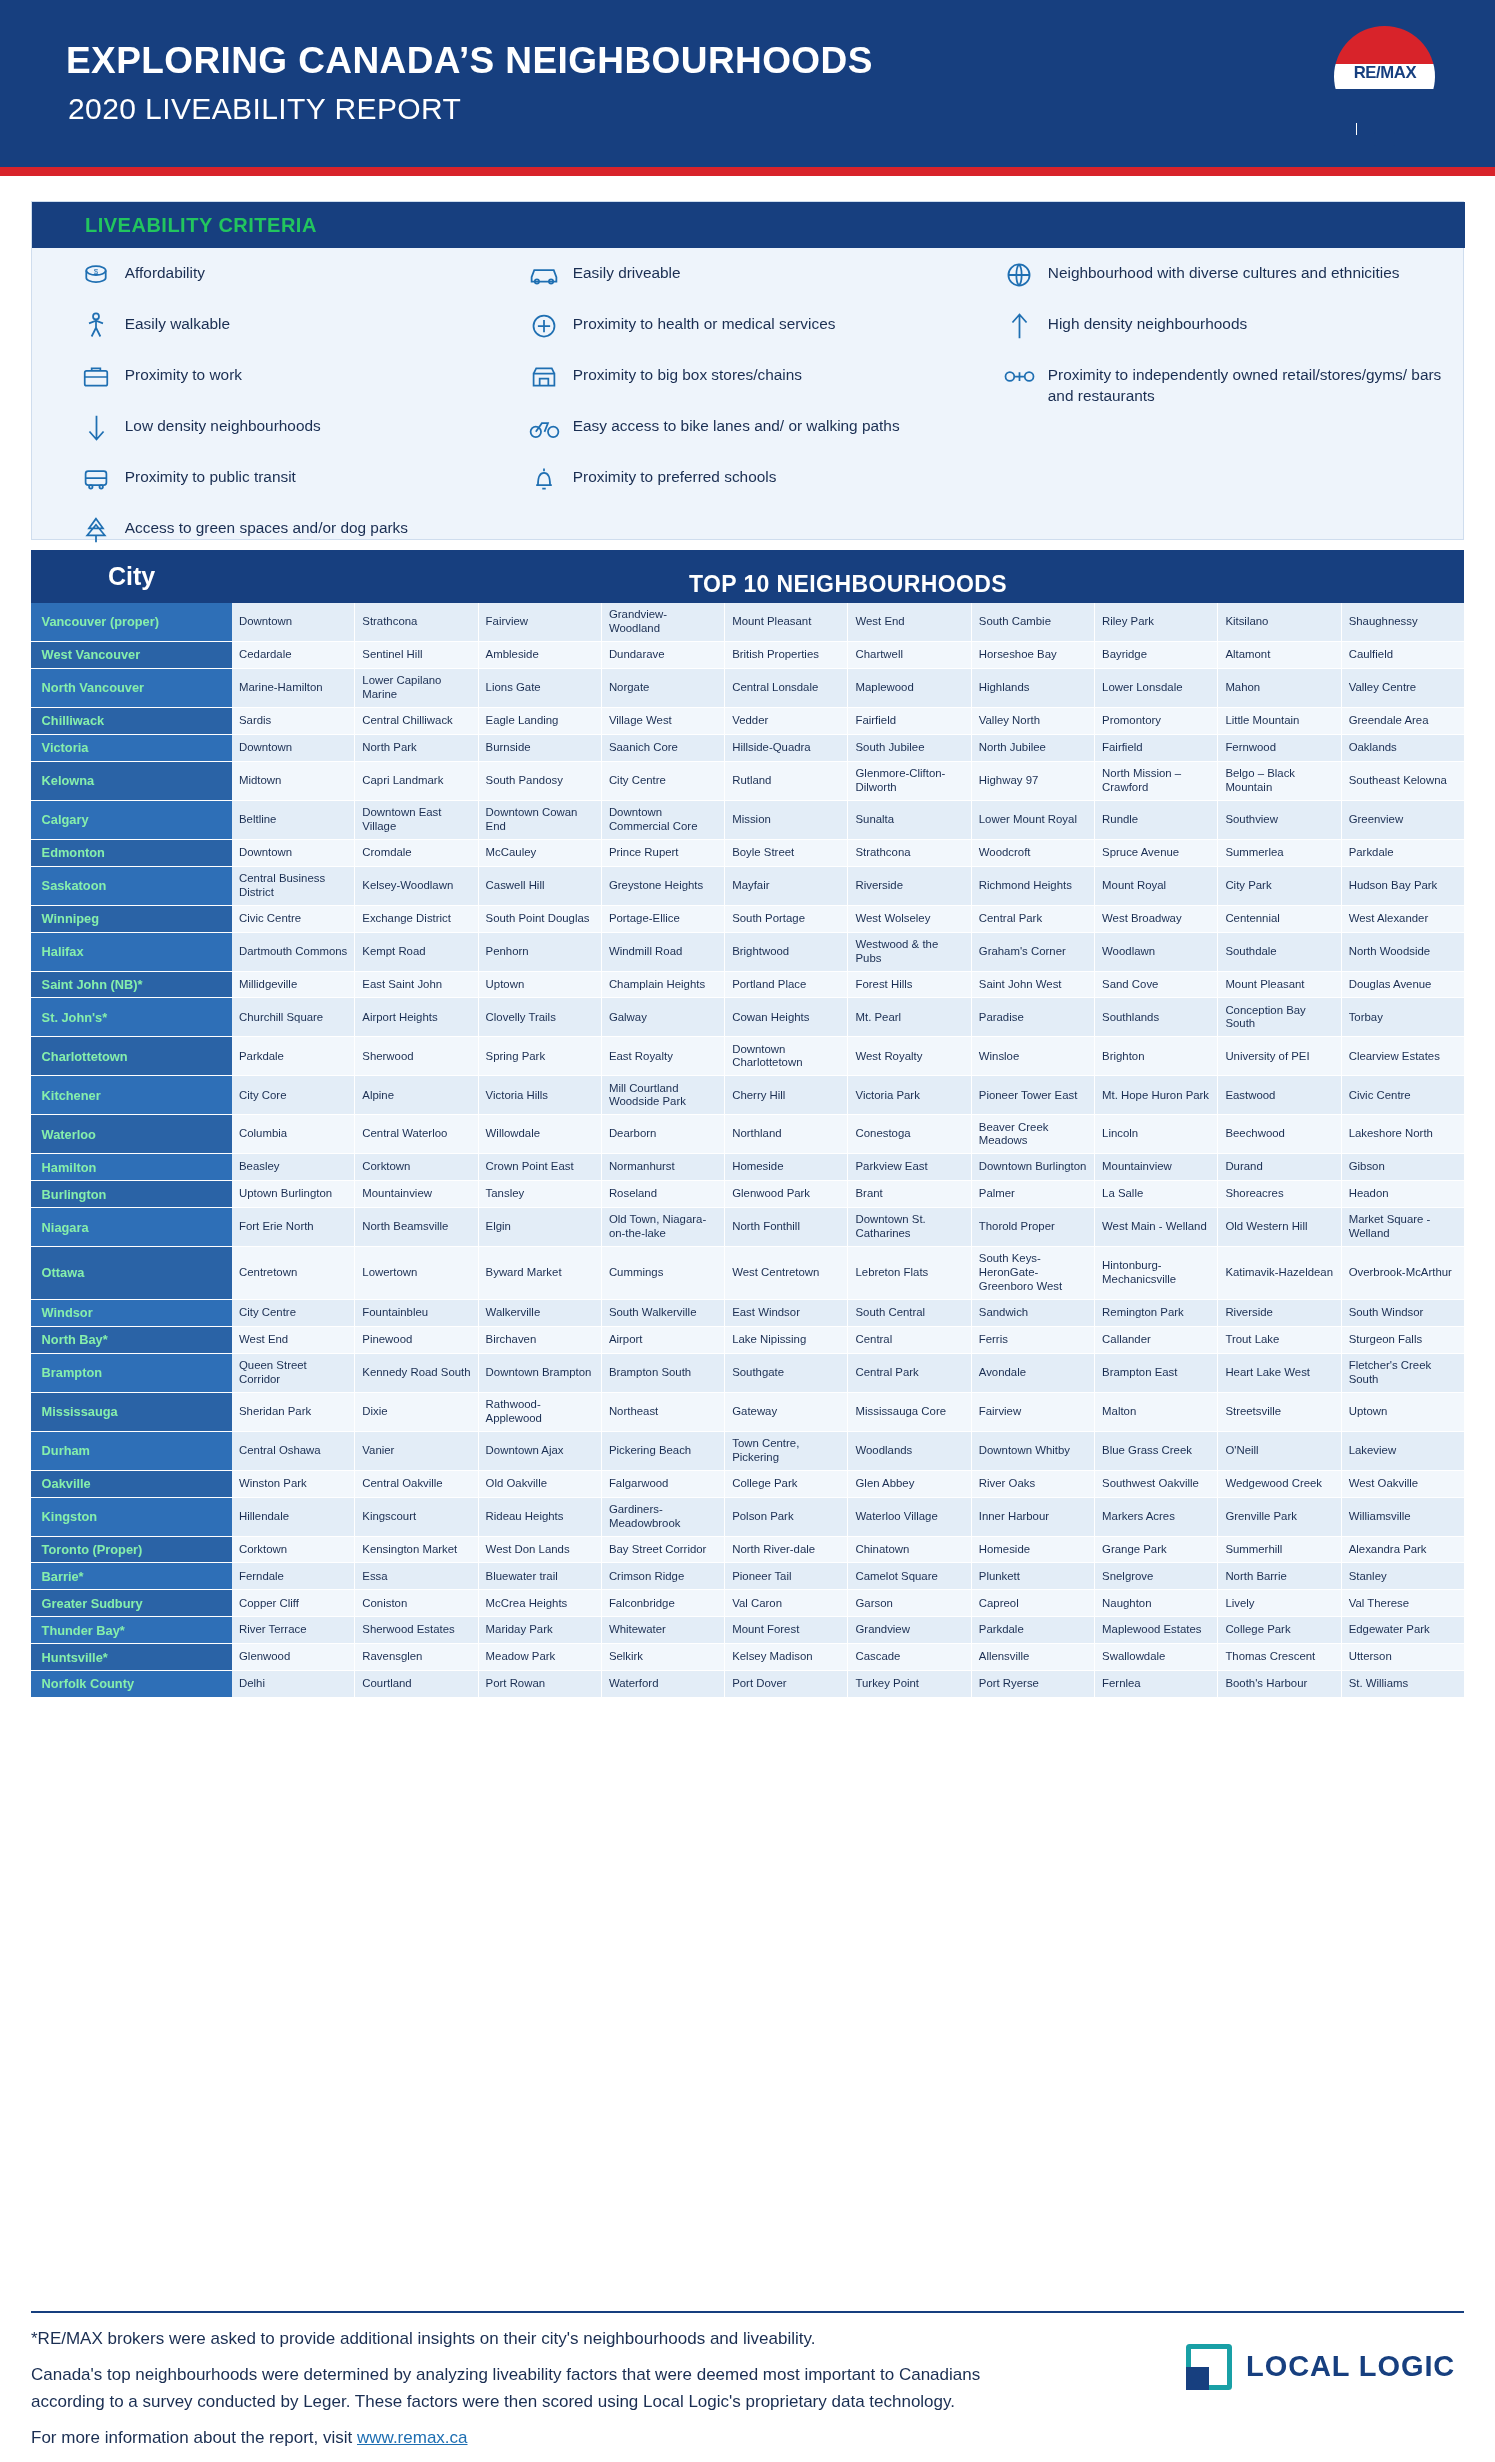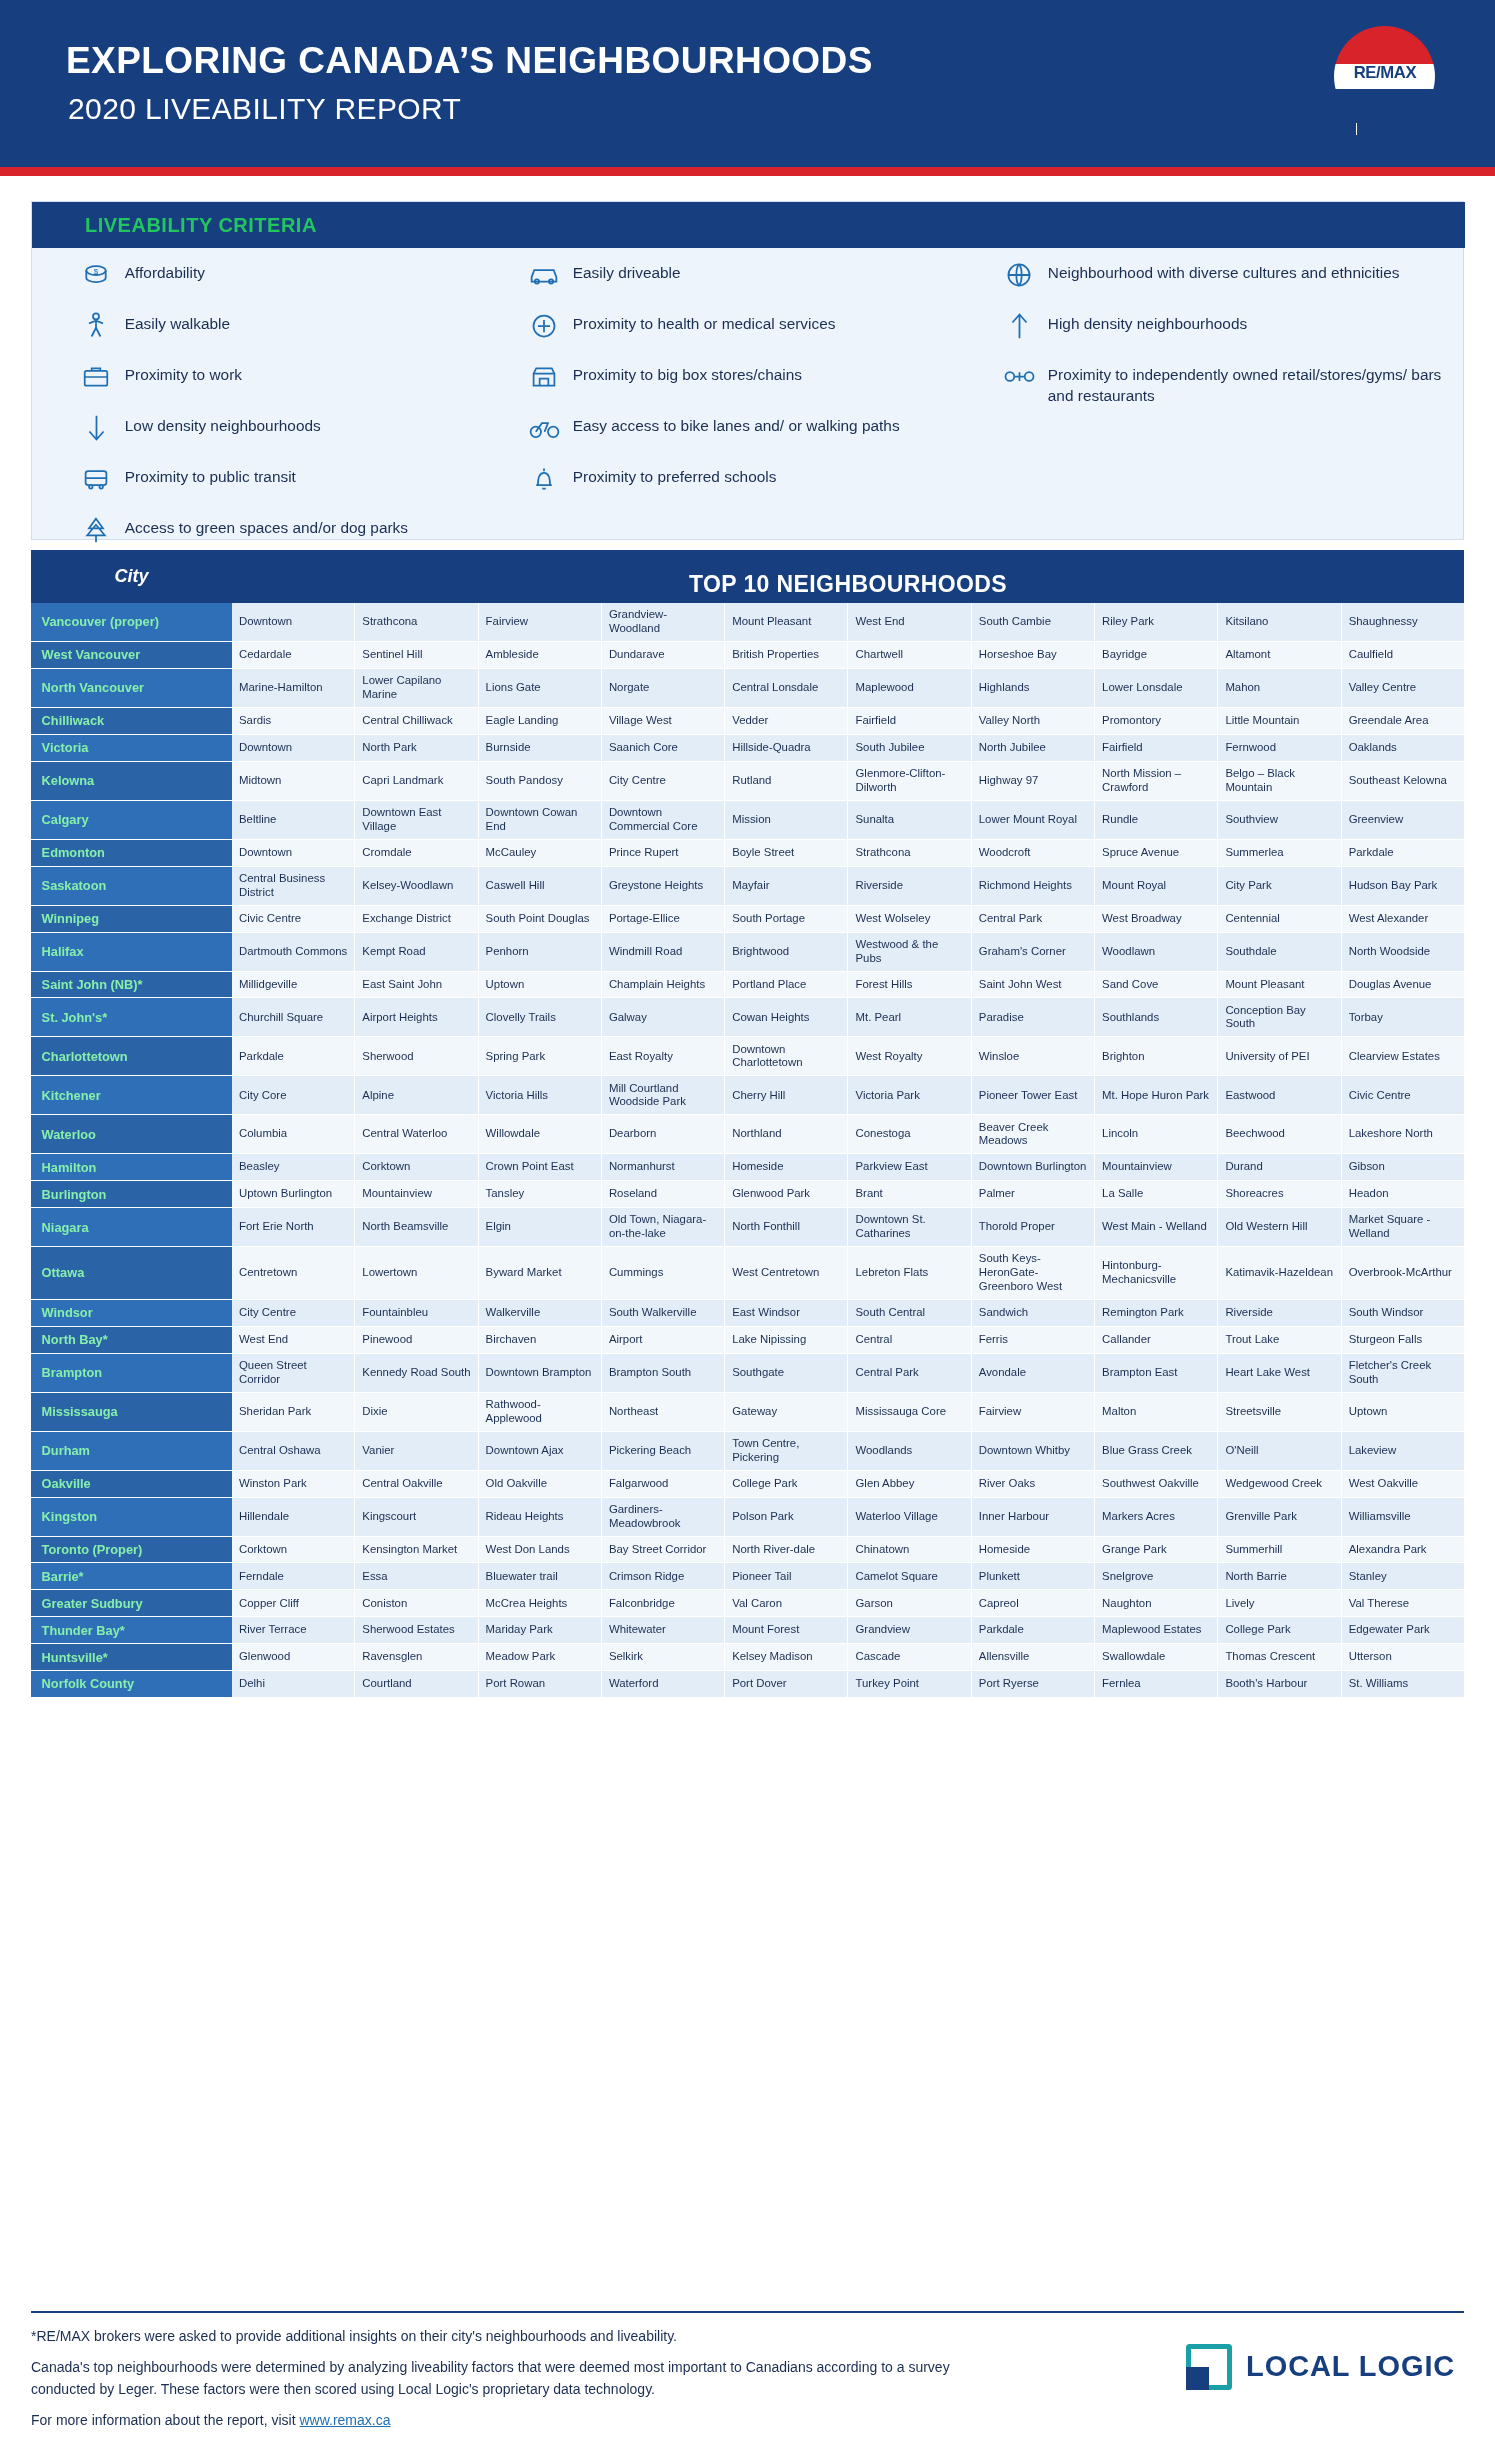--- a/index.html
+++ b/index.html
@@ -82,21 +82,21 @@
     font-size:15.4px; color:#1a2e52; line-height:1.35; padding-top:6.2px;
   }
 
   
   .tbl { position:absolute; left:31px; top:550px; width:1433px; }
   .tbl-head {
     display:flex; height:53px; background:#173f7f; color:#ffffff;
   }
   .tbl-head .city-h {
     width:201px; display:flex; align-items:center; justify-content:center;
-    font-size:18px; font-weight:bold;font-style:italic;
+    font-size:25px; font-weight:bold;
   }
   .tbl-head .top-h {
     flex:1; display:flex; align-items:center; justify-content:center;
     font-size:23px; font-weight:bold; letter-spacing:0.4px;margin-top:16px;
   }
   .row { display:flex; }
   .row .city {
     width:201px; min-width:201px;
     background:#2e6fb7; color:#86efac;
     font-size:12.8px; font-weight:bold;
@@ -119,21 +119,21 @@
 
   
   .footer {
     position:absolute; left:31px; bottom:19.3px; width:1433px; height:132px;
   }
   .footer-rule {
     position:absolute; left:0; top:0; width:1433px; height:1.8px; background:#173f7f;
   }
   .footer-text {
     position:absolute; left:0; top:14px; width:950px;
-    font-size:14px; line-height:1.6; color:#1a2e52;
+    font-size:17px; line-height:1.6; color:#1a2e52;
   }
   .footer-text p { margin:0 0 8.8px 0; }
   .footer-text a { color:#1f6fb2; }
   .ll-logo {
     position:absolute; right:8.8px; top:33px;
     display:flex; align-items:center;
   }
   .ll-mark {
     width:46px; height:46px; border:5.3px solid #19a0a6; border-radius:3.5px;
     position:relative; margin-right:14px;

